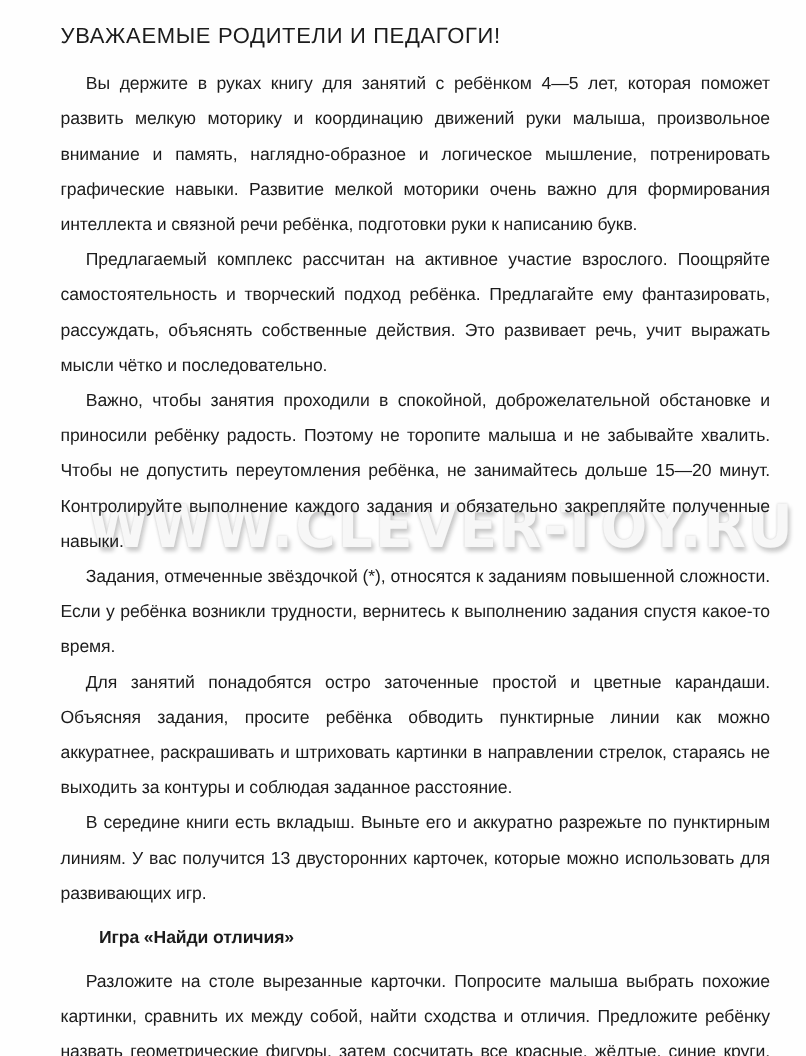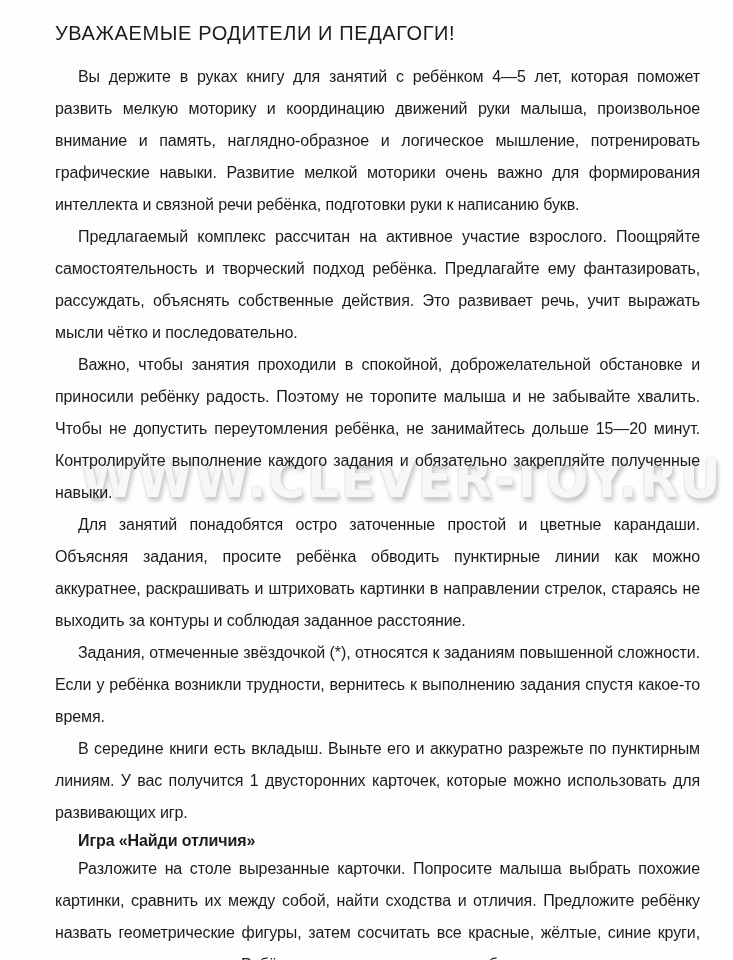--- a/index.html
+++ b/index.html
@@ -48,21 +48,21 @@
   .body-par {
     margin: 0;
     text-indent: 23px;
     text-align: justify;
     font-size: 16px;
     line-height: 32px;
     letter-spacing: -0.1px;
   }
 
   .game-heading {
-    margin: 0;
+    margin: 12px;
     font-size: 16px;
     line-height: 24px;
     font-weight: bold;
     text-indent: 23px;
     letter-spacing: -0.1px;
   }
 
   .rabbit-float {
     float: right;
     width: 122px;
@@ -88,23 +88,23 @@
 
   <div class="watermark">WWW.CLEVER-TOY.RU</div>
 
   <div class="content">
 
     <h1 class="title">УВАЖАЕМЫЕ РОДИТЕЛИ И ПЕДАГОГИ!</h1>
 
     <p class="body-par">Вы держите в руках книгу для занятий с ребёнком 4—5 лет, которая по­может развить мелкую моторику и координацию движений руки малыша, про­извольное внимание и память, наглядно-образное и логическое мышление, потренировать графические навыки. Развитие мелкой моторики очень важно для формирования интеллекта и связной речи ребёнка, подготовки руки к на­писанию букв.</p>
     <p class="body-par">Предлагаемый комплекс рассчитан на активное участие взрослого. Поощ­ряйте самостоятельность и творческий подход ребёнка. Предлагайте ему фан­тазировать, рассуждать, объяснять собственные действия. Это развивает речь, учит выражать мысли чётко и последовательно.</p>
     <p class="body-par">Важно, чтобы занятия проходили в спокойной, доброжелательной обста­новке и приносили ребёнку радость. Поэтому не торопите малыша и не забы­вайте хвалить. Чтобы не допустить переутомления ребёнка, не занимайтесь дольше 15—20 минут. Контролируйте выполнение каждого задания и обяза­тельно закрепляйте полученные навыки.</p>
+    <p class="body-par">Задания, отмеченные звёздочкой (*), относятся к заданиям повышенной сложности. Если у ребёнка возникли трудности, вернитесь к выполнению за­дания спустя какое-то время.</p>
     <p class="body-par">Для занятий понадобятся остро заточенные простой и цветные карандаши. Объясняя задания, просите ребёнка обводить пунктирные линии как можно аккуратнее, раскрашивать и штриховать картинки в направлении стрелок, ста­раясь не выходить за контуры и соблюдая заданное расстояние.</p>
-    <p class="body-par">Задания, отмеченные звёздочкой (*), относятся к заданиям повышенной сложности. Если у ребёнка возникли трудности, вернитесь к выполнению за­дания спустя какое-то время.</p>
-    <p class="body-par">В середине книги есть вкладыш. Выньте его и аккуратно разрежьте по пунк­тирным линиям. У вас получится 1 двусторонних карточек, которые можно использовать для развивающих игр.</p>
+    <p class="body-par">В середине книги есть вкладыш. Выньте его и аккуратно разрежьте по пунк­тирным линиям. У вас получится 13 двусторонних карточек, которые можно использовать для развивающих игр.</p>
 
     <h2 class="game-heading">Игра «Найди отличия»</h2>
 
     <p class="body-par">Разложите на столе вырезанные карточки. Попросите малыша выбрать по­хожие картинки, сравнить их между собой, найти сходства и отличия. Предло­жите ребёнку назвать геометрические фигуры, затем сосчитать все красные, жёлтые, синие круги, квадраты, треугольники. Ребёнок может нарисовать в альбоме или на листе такие же фигуры, как на карточках.</p>
 
     <div class="rabbit-float">
       <svg viewBox="0 0 125 180" width="122" height="178">
 
         <ellipse cx="63" cy="163" rx="57" ry="14" fill="#bdbdbd"></ellipse>
 

